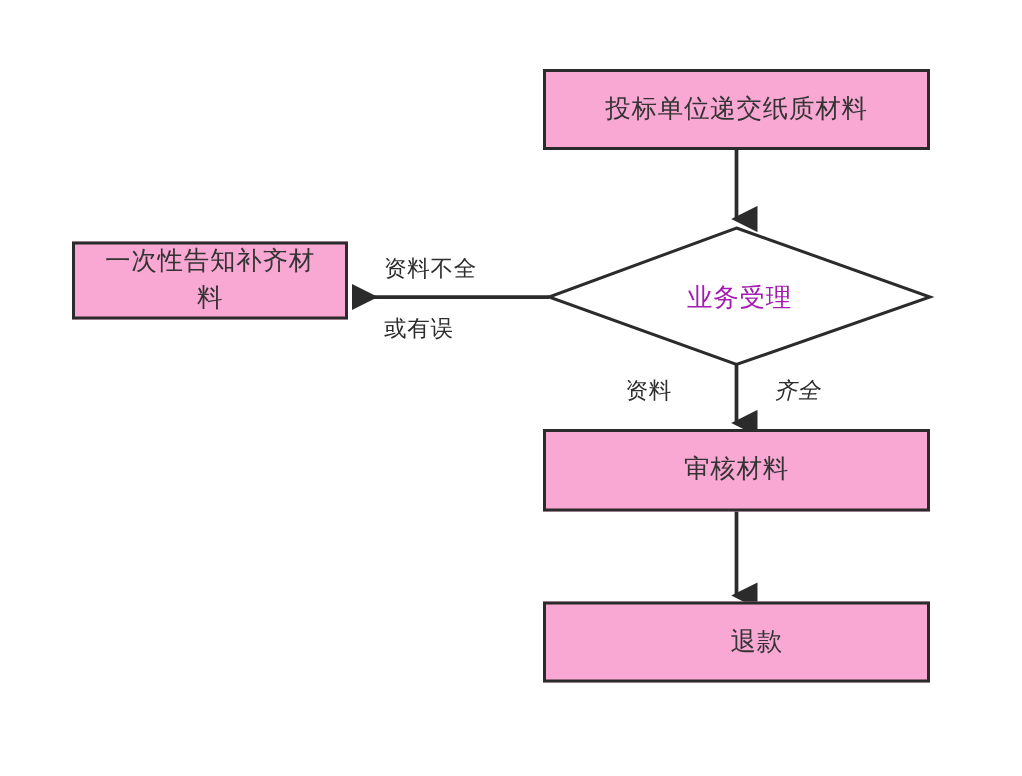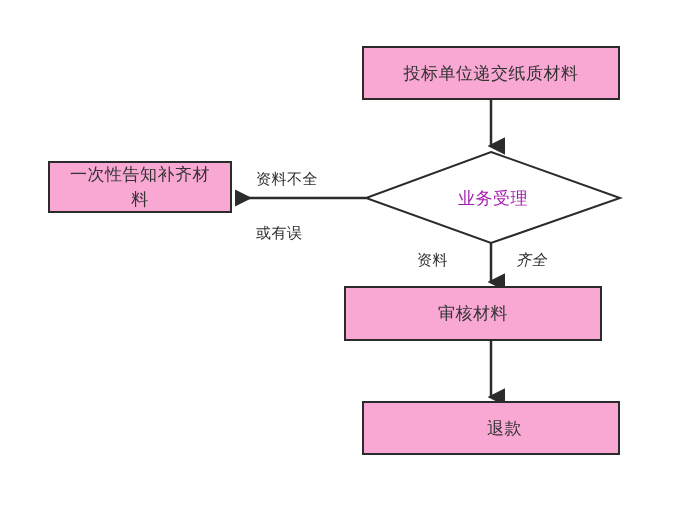--- a/index.html
+++ b/index.html
@@ -50,27 +50,27 @@
     position: absolute;
     color: #2d2d2d;
     font-size: 15px;
     letter-spacing: 0.5px;
     white-space: nowrap;
   }
 
   
   #box-submit   { left: 362px; top: 46px;  width: 258px; height: 54px; }
   #box-notify   { left: 48px;  top: 161px; width: 184px; height: 52px; }
-  #box-review   { left: 344px; top: 286px; width: 258px; height: 55px; }
+  #box-review   { left: 362px; top: 286px; width: 258px; height: 55px; }
   #box-refund   { left: 362px; top: 401px; width: 258px; height: 54px; padding-left: 27px; }
 
   #label-accept { left: 366px; top: 187px; width: 254px; }
 
   #lbl-incomplete { left: 256px; top: 170px; }
-  #lbl-orerror    { left: 256px; top: 224px; }
+  #lbl-orerror    { left: 256px; top: 210px; }
   #lbl-material   { left: 417px; top: 251px; }
   #lbl-complete   { left: 516px; top: 251px; font-style: italic; }
 </style>
 </head>
 <body>
 
 <svg id="flow-canvas" viewBox="0 0 681 517" xmlns="http://www.w3.org/2000/svg">
   <defs>
     <marker id="arrow-down" viewBox="0 0 10 10" refX="5" refY="8" markerWidth="7" markerHeight="7" orient="auto-start-reverse">
       <path d="M 0 0 L 10 0 L 5 10 z" fill="#2b2b2b"></path>

